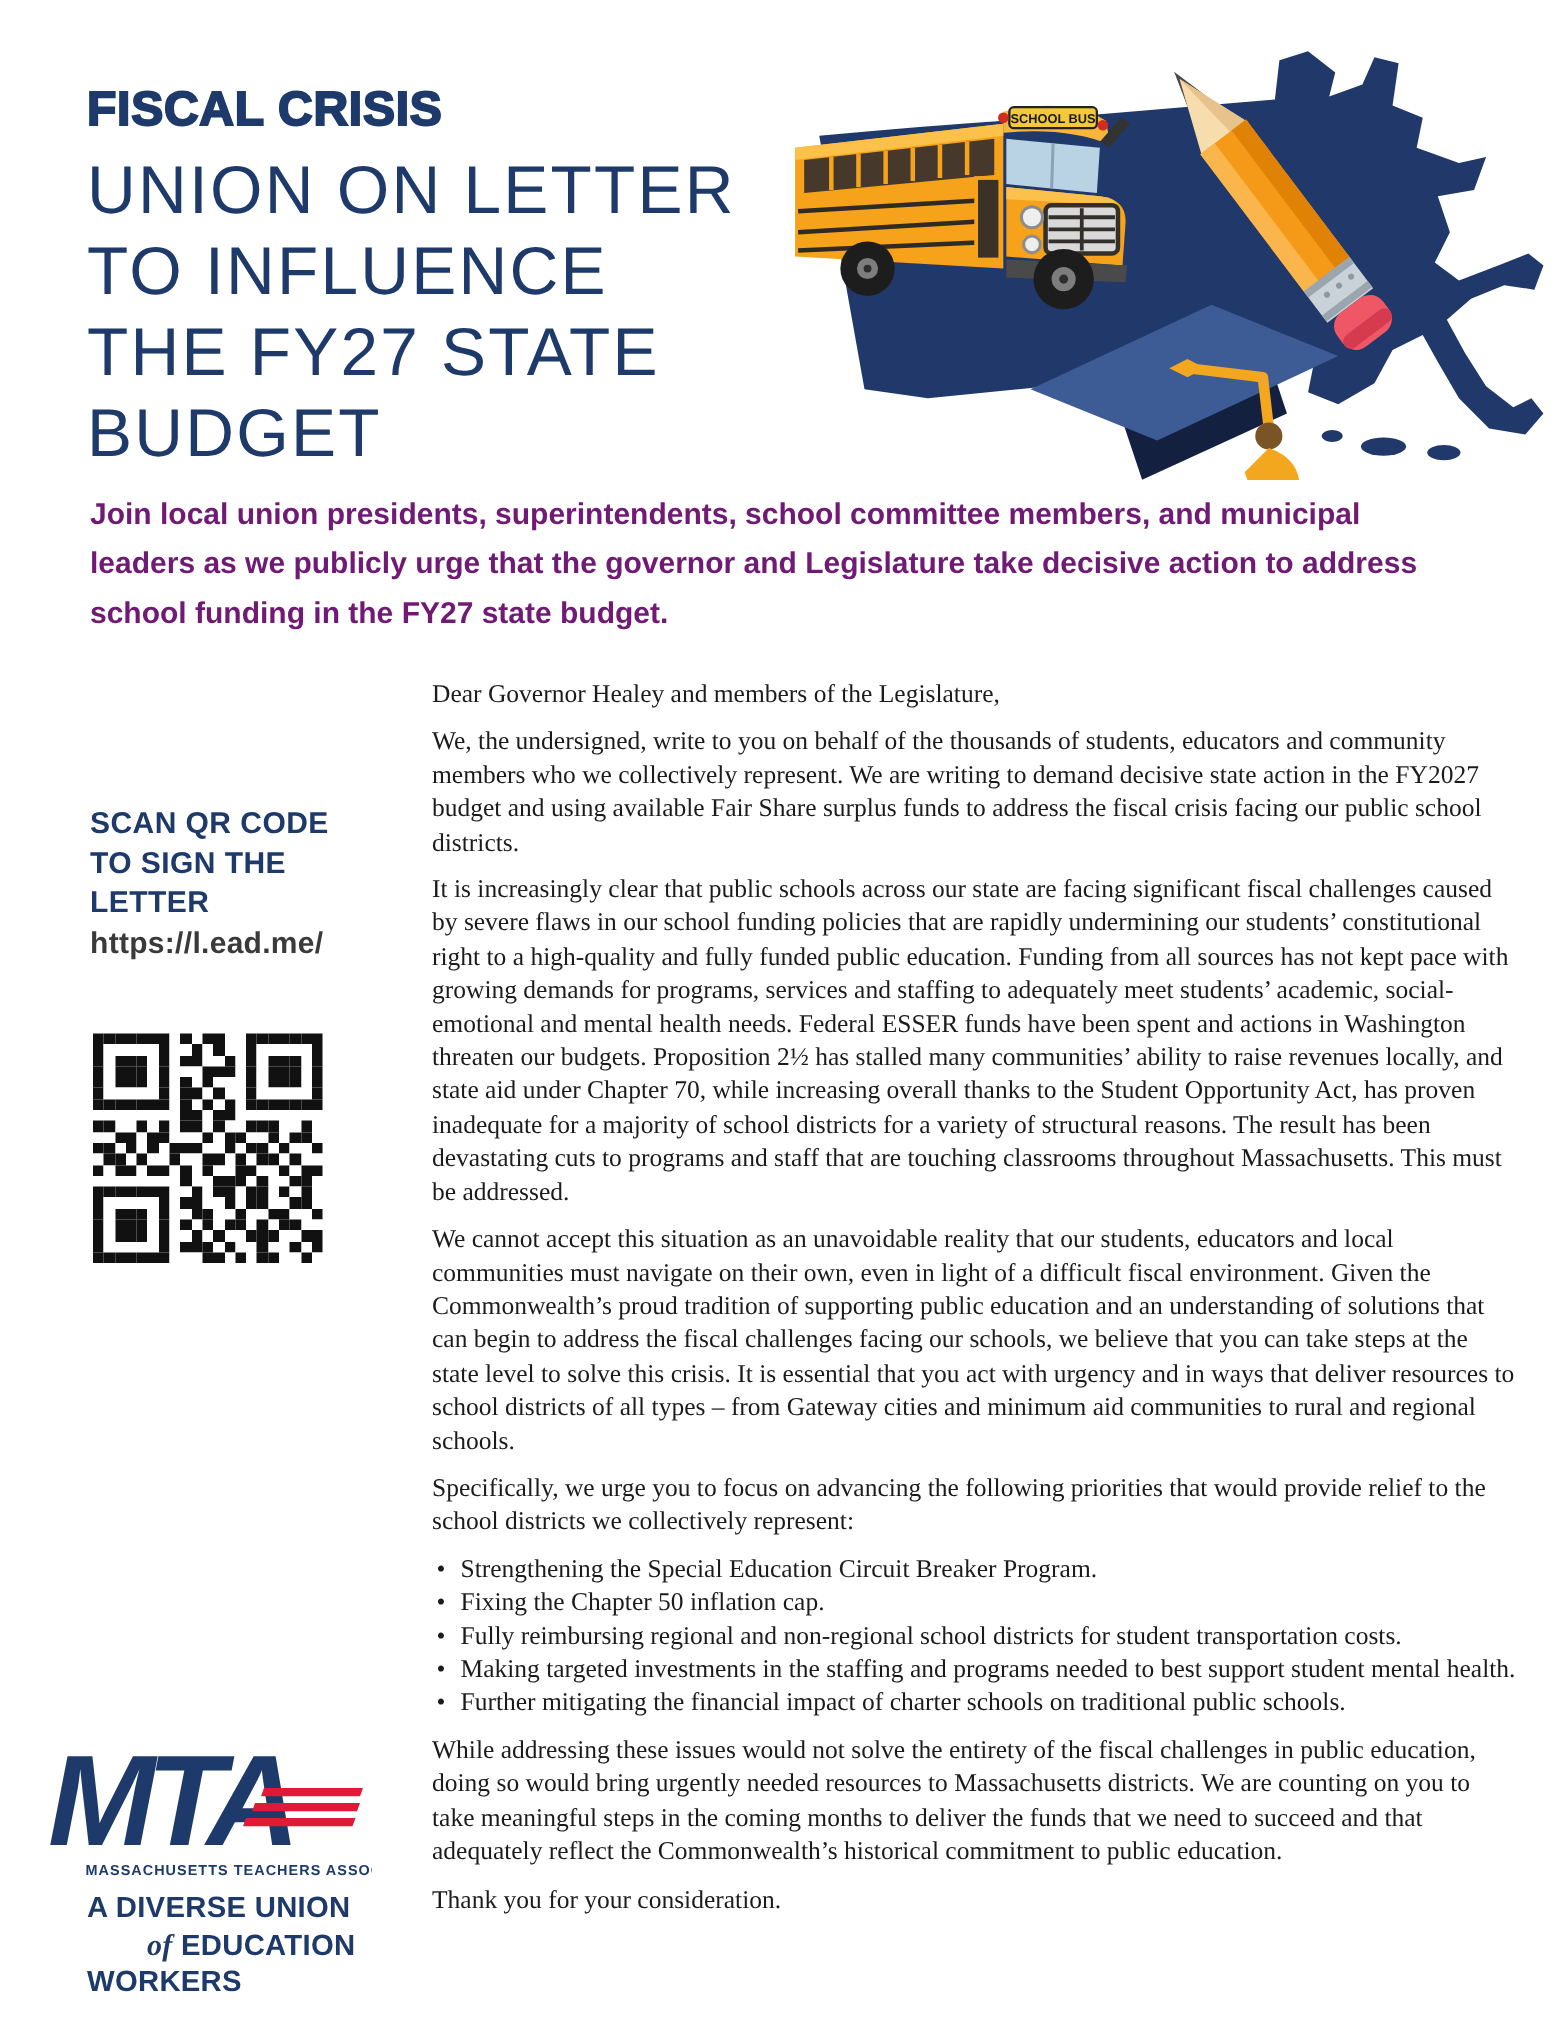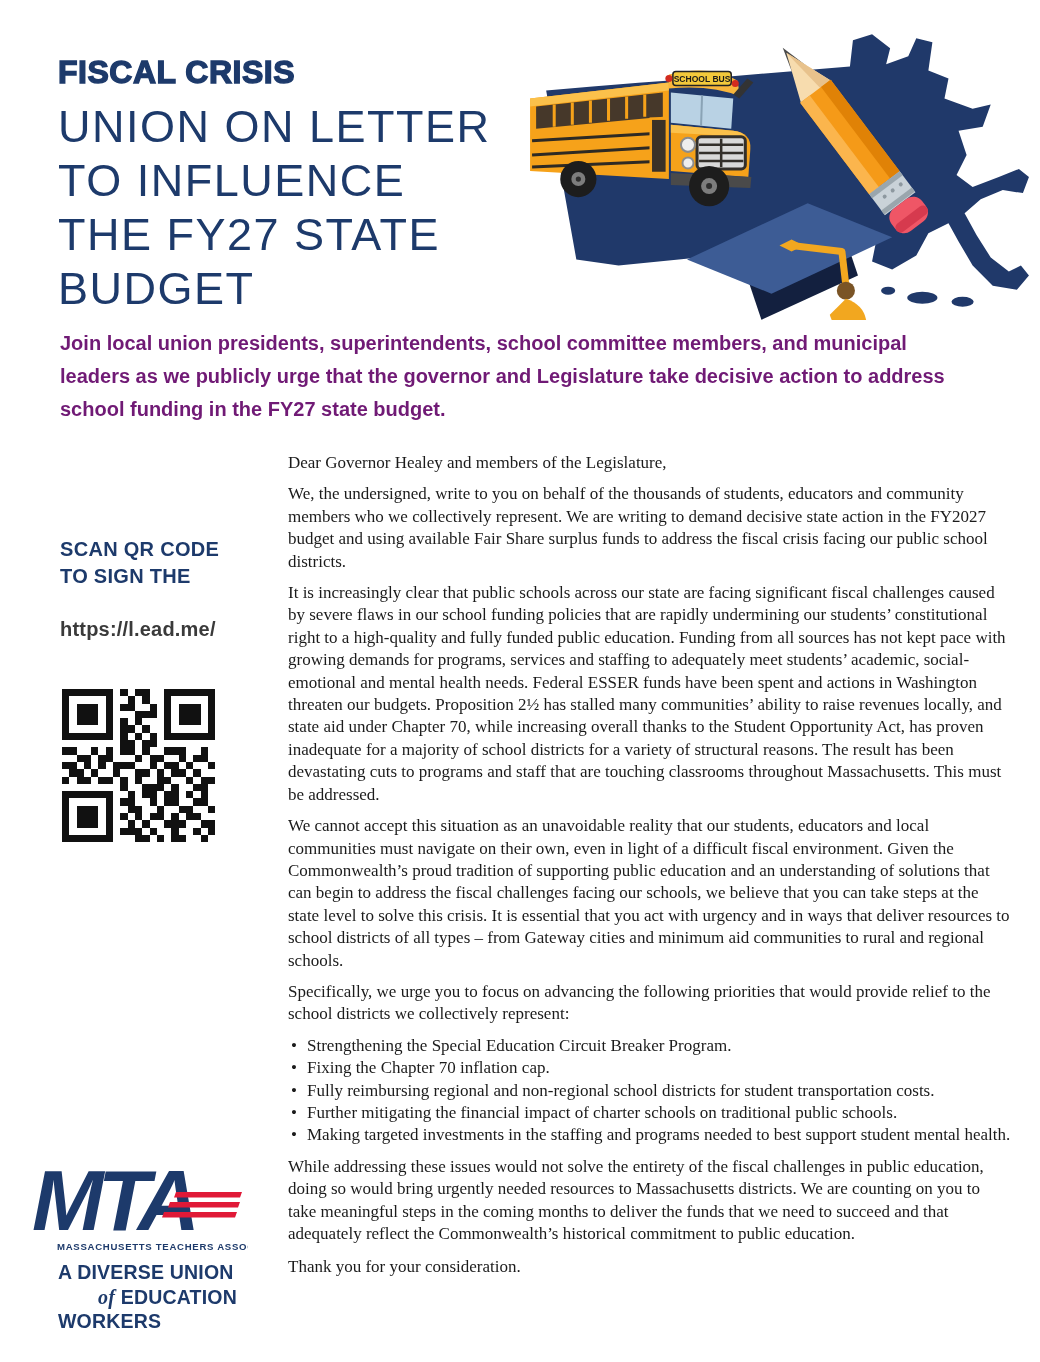--- a/index.html
+++ b/index.html
@@ -128,20 +128,21 @@
       <circle cx="58" cy="142" r="7" fill="#7d7d7d"></circle>
       <circle cx="58" cy="142" r="2.6" fill="#2e2e2e"></circle>
   </g>
 </svg>
 
 <p class="abs intro">Join local union presidents, superintendents, school committee members, and municipal leaders as we publicly urge that the governor and Legislature take decisive action to address school funding in the FY27 state budget.</p>
 
 <div class="abs scan-heading">
   <div>SCAN QR CODE</div>
   <div>TO SIGN THE</div>
+  <div>LETTER</div>
 </div>
 <div class="abs scan-url">
   <div>https://l.ead.me/</div>
 </div>
 <div class="abs qr">
     <div class="qm on"></div>
     <div class="qm on"></div>
     <div class="qm on"></div>
     <div class="qm on"></div>
     <div class="qm on"></div>
@@ -584,24 +585,24 @@
   </div>
 
 <main class="abs letter">
   <p>Dear Governor Healey and members of the Legislature,</p>
   <p>We, the undersigned, write to you on behalf of the thousands of students, educators and community members who we collectively represent. We are writing to demand decisive state action in the FY2027 budget and using available Fair Share surplus funds to address the fiscal crisis facing our public school districts.</p>
   <p>It is increasingly clear that public schools across our state are facing significant fiscal challenges caused by severe flaws in our school funding policies that are rapidly undermining our students’ constitutional right to a high-quality and fully funded public education. Funding from all sources has not kept pace with growing demands for programs, services and staffing to adequately meet students’ academic, social-emotional and mental health needs. Federal ESSER funds have been spent and actions in Washington threaten our budgets. Proposition 2½ has stalled many communities’ ability to raise revenues locally, and state aid under Chapter 70, while increasing overall thanks to the Student Opportunity Act, has proven inadequate for a majority of school districts for a variety of structural reasons. The result has been devastating cuts to programs and staff that are touching classrooms throughout Massachusetts. This must be addressed.</p>
   <p>We cannot accept this situation as an unavoidable reality that our students, educators and local communities must navigate on their own, even in light of a difficult fiscal environment. Given the Commonwealth’s proud tradition of supporting public education and an understanding of solutions that can begin to address the fiscal challenges facing our schools, we believe that you can take steps at the state level to solve this crisis. It is essential that you act with urgency and in ways that deliver resources to school districts of all types – from Gateway cities and minimum aid communities to rural and regional schools.</p>
   <p>Specifically, we urge you to focus on advancing the following priorities that would provide relief to the school districts we collectively represent:</p>
   <ul>
     <li>Strengthening the Special Education Circuit Breaker Program.</li>
-    <li>Fixing the Chapter 70 inflation cap.</li>
+    <li>Fixing the Chapter 50 inflation cap.</li>
     <li>Fully reimbursing regional and non-regional school districts for student transportation costs.</li>
+    <li>Making targeted investments in the staffing and programs needed to best support student mental health.</li>
     <li>Further mitigating the financial impact of charter schools on traditional public schools.</li>
-    <li>Making targeted investments in the staffing and programs needed to best support student mental health.</li>
   </ul>
   <p>While addressing these issues would not solve the entirety of the fiscal challenges in public education, doing so would bring urgently needed resources to Massachusetts districts. We are counting on you to take meaningful steps in the coming months to deliver the funds that we need to succeed and that adequately reflect the Commonwealth’s historical commitment to public education.</p>
   <p class="thanks">Thank you for your consideration.</p>
 </main>
 
 <svg class="abs logo-svg" viewBox="0 0 222 112">
   <text x="6" y="80" font-family="Liberation Sans, sans-serif" font-size="86" font-weight="700" font-style="italic" letter-spacing="-6" fill="#1d3a6b">MTA</text>
   <g>
     <polygon points="150,42 216,42 214,47.5 148,47.5" fill="#e01937"></polygon>
     <polygon points="144,52 214,52 212,57.5 142,57.5" fill="#e01937"></polygon>

